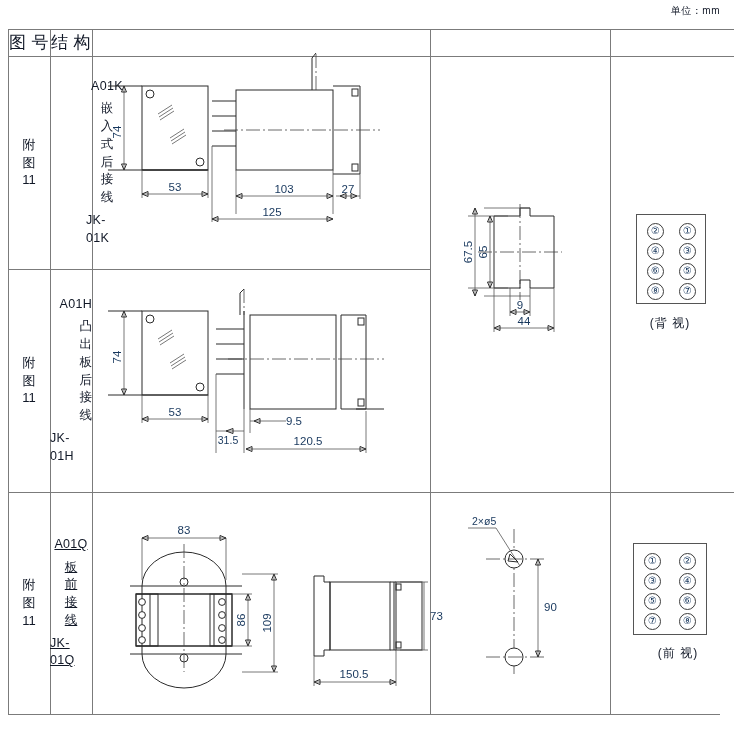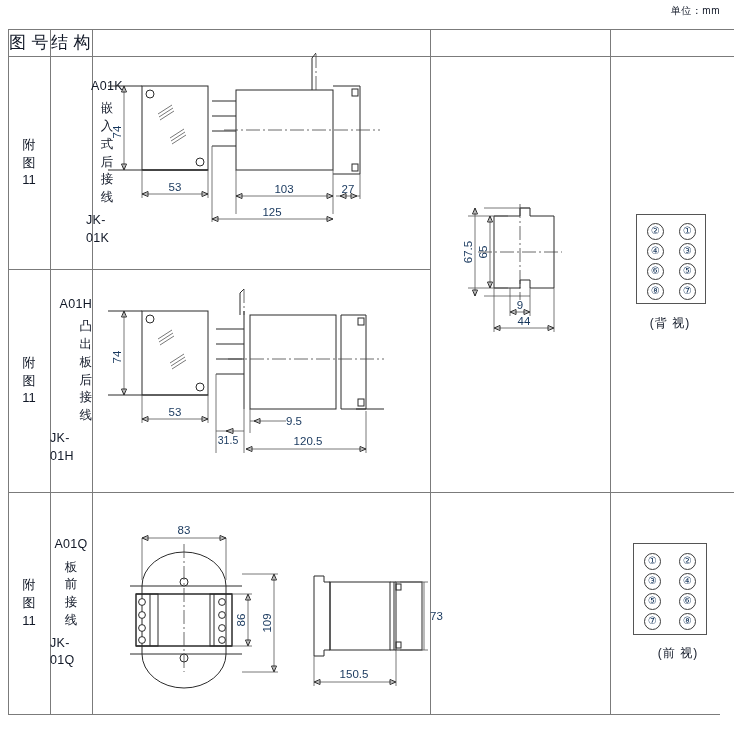--- a/index.html
+++ b/index.html
@@ -318,21 +318,21 @@
     <div class="term" style="left:42px;top:48px;">⑤</div>
     <div class="term" style="left:42px;top:68px;">⑦</div>
   </div>
   <div class="viewlabel" style="left:612px;top:286px;width:100px;">(背 视)</div>
 
   <div class="vcell" style="left:0;top:463px;width:42px;height:222px;">
     <span class="ch">附</span>
     <span class="ch">图</span>
     <span class="ch">11</span>
   </div>
-  <div class="struct" style="left:42px;top:463px;width:42px;height:222px;">
+  <div class="struct" style="left:42px;top:463px;width:42px;height:222px;text-decoration:underline;">
     <span class="code">A01Q</span>
     <span class="cn">板</span>
     <span class="cn">前</span>
     <span class="cn">接</span>
     <span class="cn">线</span>
     <span class="code btm">JK-01Q</span>
   </div>
 
   <div class="dwg" style="left:110px;top:495px;">
     <svg width="310" height="175" viewBox="0 0 310 175">
@@ -406,20 +406,42 @@
 
       <line class="thin" x1="196" y1="158" x2="278" y2="158"></line>
       <path class="ln" d="M196 158 l6 -2.5 v5 z" fill="#2b2b2b"></path>
       <path class="ln" d="M278 158 l-6 -2.5 v5 z" fill="#2b2b2b"></path>
       <line class="thin" x1="196" y1="132" x2="196" y2="162"></line>
       <line class="thin" x1="278" y1="126" x2="278" y2="162"></line>
       <text class="dimtxt" x="236" y="154" text-anchor="middle">150.5</text>
     </svg>
   </div>
 
+  <div class="dwg" style="left:440px;top:485px;">
+    <svg width="160" height="175" viewBox="0 0 160 175">
+
+      <line class="dash" x1="66" y1="15" x2="66" y2="160"></line>
+
+      <circle class="cir" cx="66" cy="45" r="9"></circle>
+      <line class="dash" x1="38" y1="45" x2="96" y2="45"></line>
+
+      <circle class="cir" cx="66" cy="143" r="9"></circle>
+      <line class="dash" x1="38" y1="143" x2="96" y2="143"></line>
+
+      <line class="thin" x1="20" y1="14" x2="48" y2="14"></line>
+      <line class="thin" x1="48" y1="14" x2="72" y2="52"></line>
+      <path class="ln" d="M62 40 l8 8 l-10 -1 z" fill="#2b2b2b"></path>
+      <text class="dimtxt sm" x="24" y="11">2×ø5</text>
+
+      <line class="thin" x1="90" y1="45" x2="90" y2="143"></line>
+      <path class="ln" d="M90 45 l-2.5 6 h5 z" fill="#2b2b2b"></path>
+      <path class="ln" d="M90 143 l-2.5 -6 h5 z" fill="#2b2b2b"></path>
+      <text class="dimtxt" x="96" y="97" text-anchor="start">90</text>
+    </svg>
+  </div>
 
   <div class="termbox" style="left:625px;top:514px;width:72px;height:90px;">
     <div class="term" style="left:10px;top:9px;">①</div>
     <div class="term" style="left:10px;top:29px;">③</div>
     <div class="term" style="left:10px;top:49px;">⑤</div>
     <div class="term" style="left:10px;top:69px;">⑦</div>
     <div class="term" style="left:45px;top:9px;">②</div>
     <div class="term" style="left:45px;top:29px;">④</div>
     <div class="term" style="left:45px;top:49px;">⑥</div>
     <div class="term" style="left:45px;top:69px;">⑧</div>

